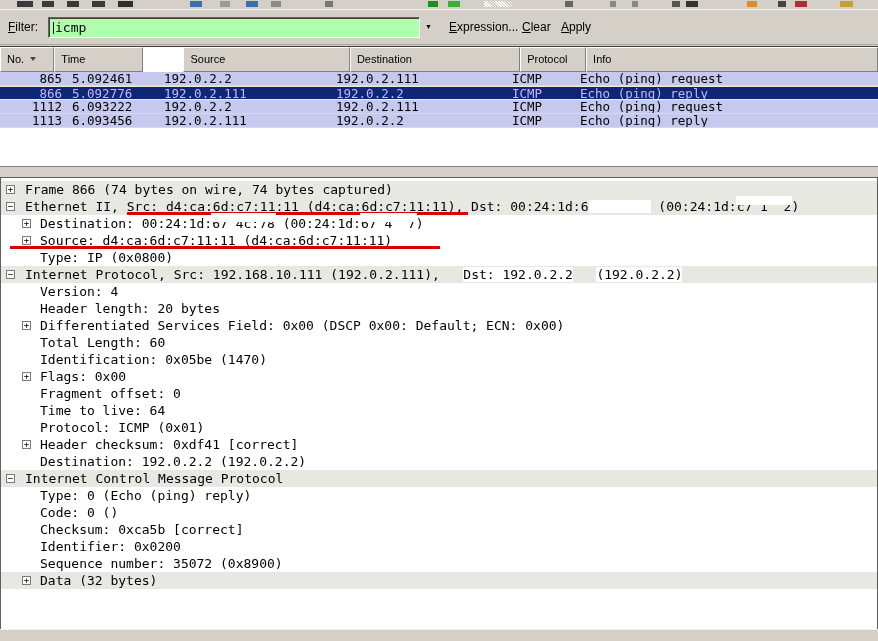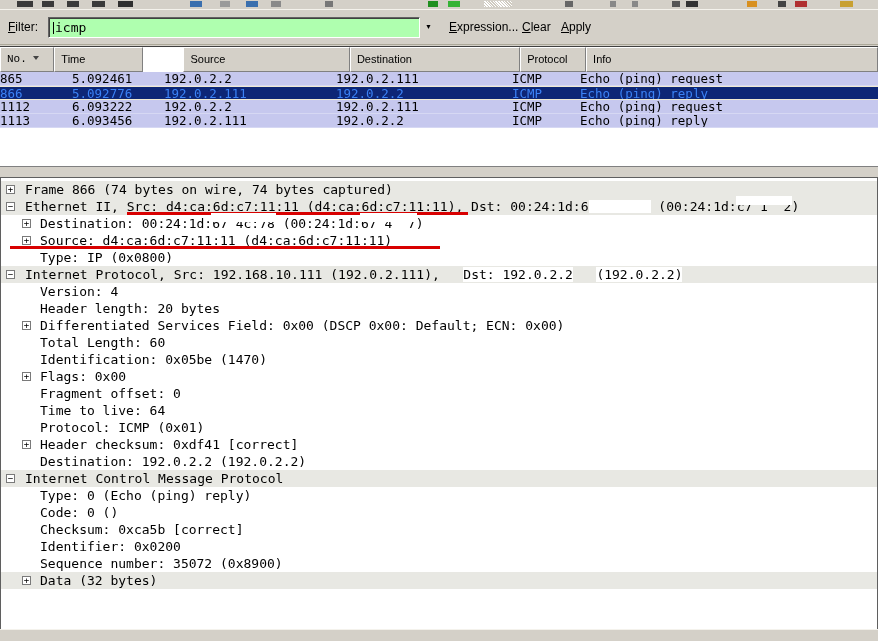--- a/index.html
+++ b/index.html
@@ -45,24 +45,24 @@
     border-top:1px solid #fff;border-left:1px solid #fff;
     border-right:1px solid #808080;border-bottom:1px solid #808080;
     font-size:11px;line-height:23px;padding-left:6px;color:#000;
     overflow:hidden;white-space:nowrap;}
   .sort-mark{display:inline-block;margin-left:6px;width:0;height:0;
     border-left:3px solid transparent;border-right:3px solid transparent;
     border-top:4px solid #444;vertical-align:2px;}
   .prow{display:flex;height:14px;background:#c6c8ee;
     font-family:"DejaVu Sans Mono",monospace;font-size:12.5px;line-height:14px;
     color:#000;box-sizing:border-box;border-bottom:1px solid #d6d8f3;}
-  .prow.selected{background:#0d2676;color:#3b82f6;
+  .prow.selected{background:#0d2676;color:#c4b5fd;
     border-top:1px solid #efe9d2;border-bottom:1px solid #efe9d2;}
   .pcell{box-sizing:border-box;padding-left:4px;overflow:hidden;white-space:pre;}
-  .pcell.num{text-align:left;padding-right:6px;padding-left:0;}
+  .pcell.num{text-align:right;padding-right:6px;padding-left:0;}
 
   
   #splitter{top:166px;left:0;width:878px;height:11px;background:#d4d0c8;
     border-top:1px solid #808080;box-sizing:border-box;}
 
   
   #details{top:177px;left:0;width:878px;height:452px;background:#fff;
     box-sizing:border-box;border:1px solid #5f5f5f;border-bottom:none;
     padding-top:3px;overflow:hidden;}
   .d-line{position:relative;height:17px;line-height:17px;white-space:pre;
@@ -121,21 +121,21 @@
   <div id="filter-input"><span class="caret"></span><span>icmp</span>
   </div>
   <span id="filter-drop">▼</span>
   <span id="btn-expression" class="fbtn" data-accel=""><u>E</u>xpression...</span>
   <span id="btn-clear" class="fbtn" data-accel=""><u>C</u>lear</span>
   <span id="btn-apply" class="fbtn" data-accel=""><u>A</u>pply</span>
 </div>
 
 <div id="plist" class="abs">
   <div id="plist-header">
-      <div class="hcell" style="width: 56px; font-family: Liberation Mono, monospace;"><span>No.</span><span class="sort-mark"></span></div>
+      <div class="hcell" style="width: 56px;"><span>No.</span><span class="sort-mark"></span></div>
       <div class="hcell" style="width: 92px;"><span>Time</span></div>
       <div class="hcell" style="width: 172px; margin-left: 40px;"><span>Source</span></div>
       <div class="hcell" style="width: 176px;"><span>Destination</span></div>
       <div class="hcell" style="width: 68px;"><span>Protocol</span></div>
       <div class="hcell" style="width: 302px;"><span>Info</span></div>
     </div>
   <div id="plist-body">
       <div class="prow">
         <span class="pcell num" style="width: 68px;">865</span>
         <span class="pcell" style="width: 92px;">5.092461</span>

